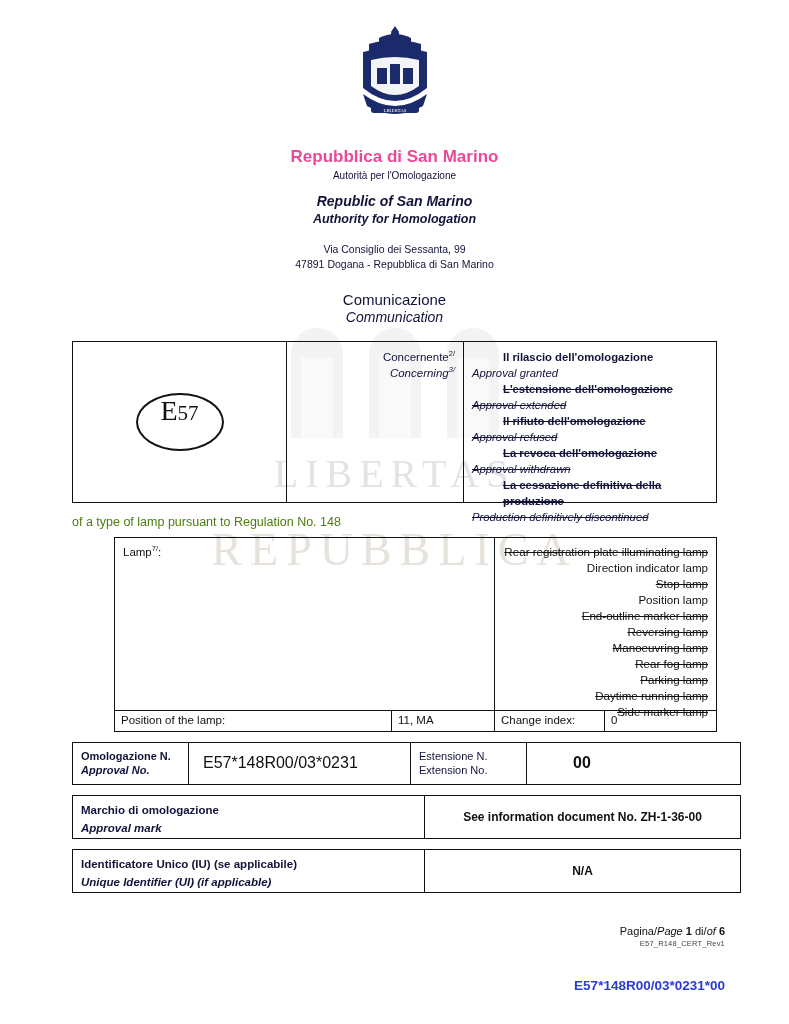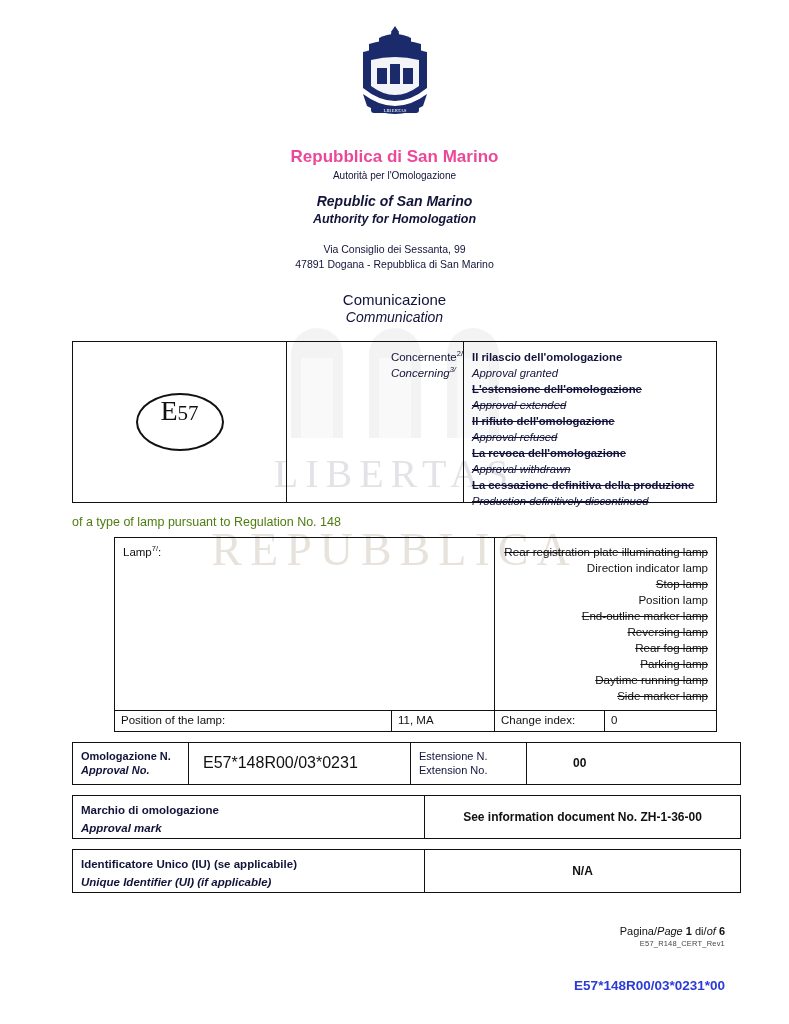--- a/index.html
+++ b/index.html
@@ -168,38 +168,38 @@
   .e-mark .e-letter { font-size: 28px; }
   .e-mark .e-num { font-size: 21px; }
   .bc-mid {
     flex: 1;
     border-right: 1px solid #111;
     position: relative;
     box-sizing: border-box;
   }
   .concerning {
     position: absolute;
-    right: 0;
+    right: 8px;
     top: 7px;
-    text-align: left;
+    text-align: right;
     font-size: 11.5px;
     color: #12133a;
     line-height: 1.35;
   }
   .concerning .it { font-style: italic; }
   .sup { font-size: 7.5px; vertical-align: super; }
   .bc-right {
     width: 252px;
     padding: 7px 8px 0 8px;
     box-sizing: border-box;
     color: #12133a;
     font-size: 11.3px;
     line-height: 1.42;
   }
-  .bc-right .b { font-weight: bold; }
+  .bc-right .b { font-weight: bold; margin-left: 31px; }
   .bc-right .i { font-style: italic; }
   .struck { text-decoration: line-through; }
 
   .pursuant {
     margin: 12px 0 0 72px;
     font-size: 12.5px;
     color: #4d7c0f;
   }
 
   
@@ -294,21 +294,21 @@
     font-size: 11px;
     line-height: 1.35;
     color: #12133a;
   }
   .rb-value2 {
     flex: 1;
     display: flex;
     align-items: center;
     padding-left: 46px;
     box-sizing: border-box;
-    font-size: 12px;
+    font-size: 16px;
     font-weight: bold;
     color: #111;
   }
 
   .row-box2 {
     margin: 10px 48px 0 72px;
     border: 1px solid #111;
     display: flex;
     height: 44px;
     box-sizing: border-box;
@@ -452,20 +452,21 @@
         <div class="lamp-left">
           <span>Lamp</span><span class="sup">7/</span><span>:</span>
         </div>
         <div class="lamp-right">
           <div class="struck">Rear registration plate illuminating lamp</div>
           <div>Direction indicator lamp</div>
           <div class="struck">Stop lamp</div>
           <div>Position lamp</div>
           <div class="struck">End-outline marker lamp</div>
           <div class="struck">Reversing lamp</div>
+          <div class="struck">Manoeuvring lamp</div>
           <div class="struck">Rear fog lamp</div>
           <div class="struck">Parking lamp</div>
           <div class="struck">Daytime running lamp</div>
           <div class="struck">Side marker lamp</div>
         </div>
       </div>
       <div class="lamp-footer">
         <div class="lf-1">Position of the lamp:</div>
         <div class="lf-2">11, MA</div>
         <div class="lf-3">Change index:</div>

